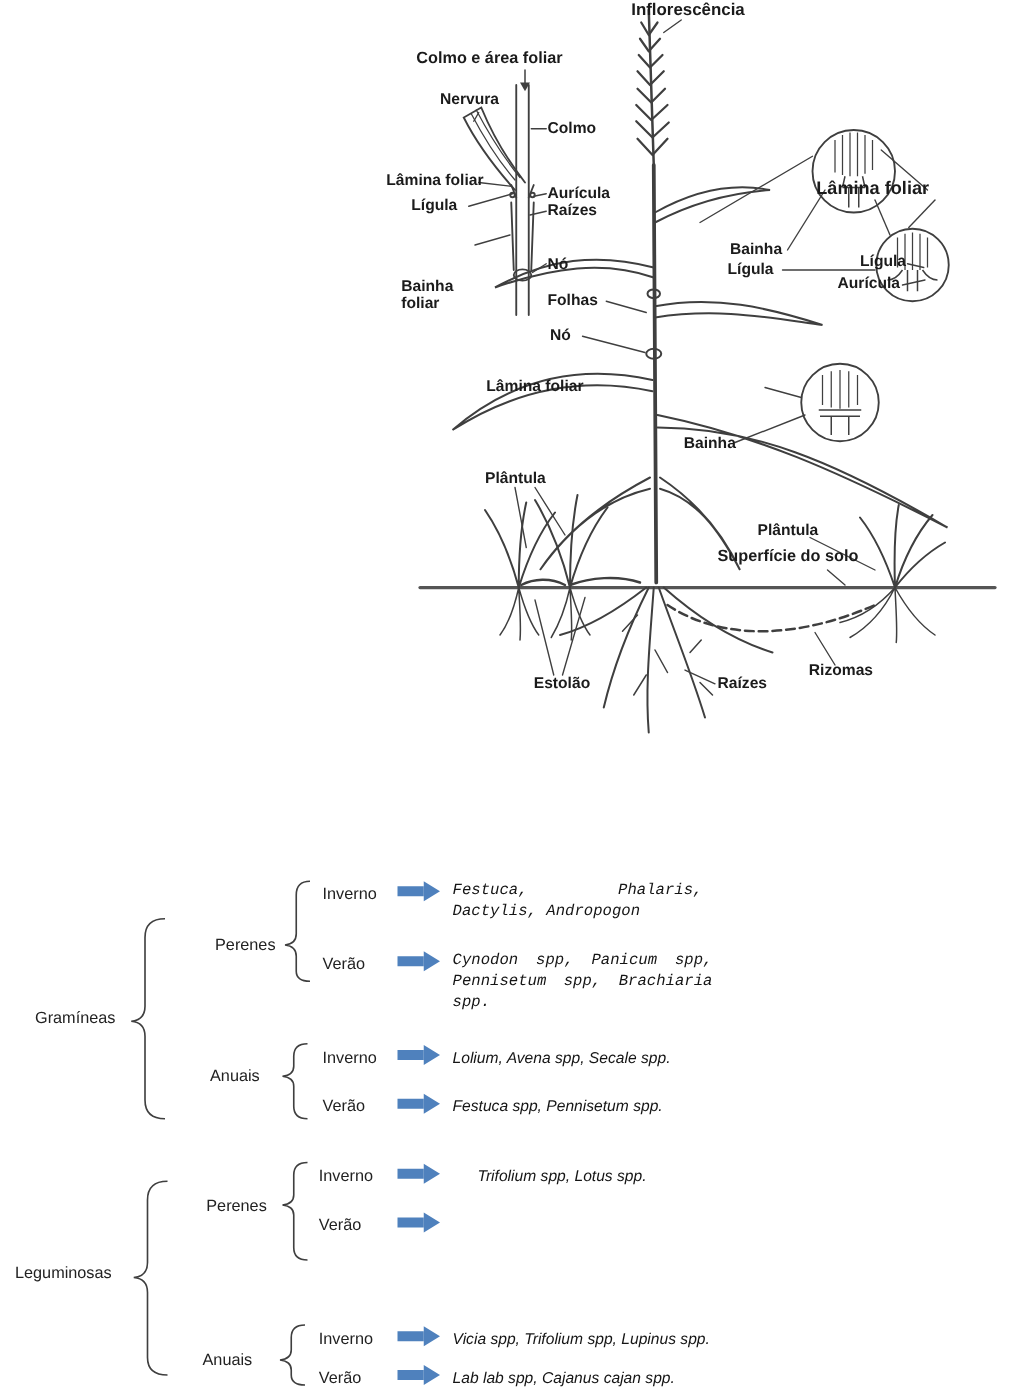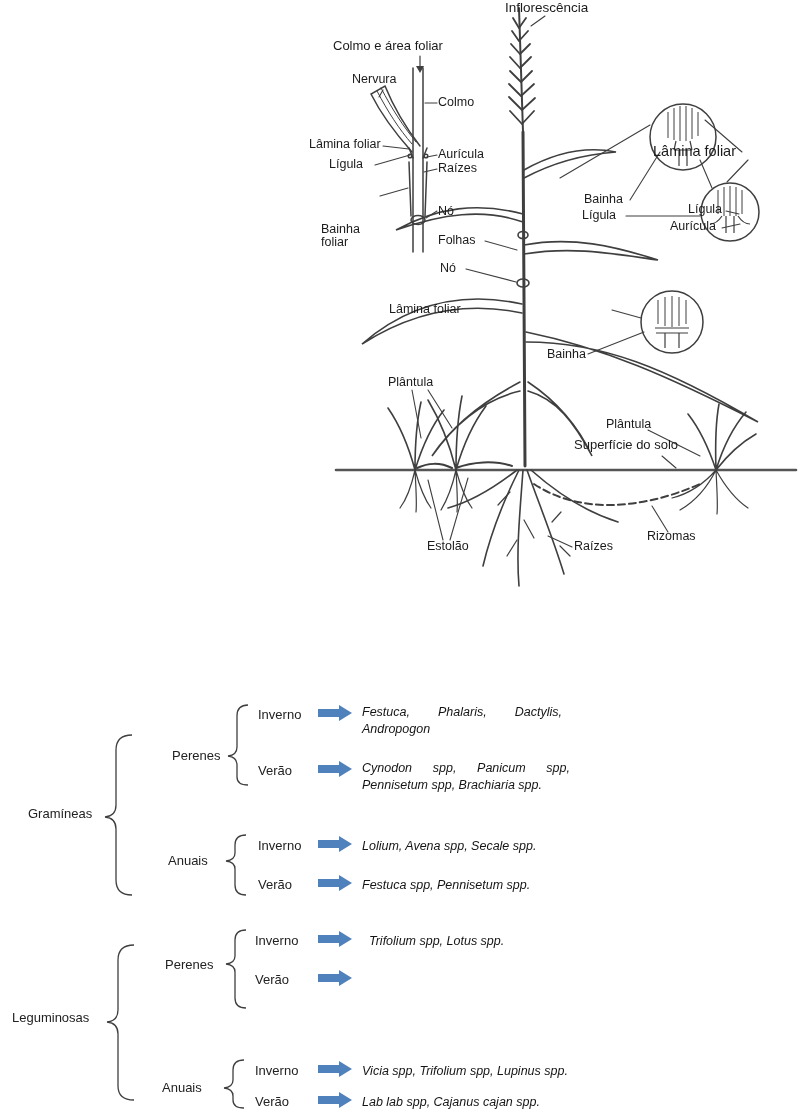--- a/index.html
+++ b/index.html
@@ -1,23 +1,23 @@
 <!DOCTYPE html>
 <html><head>
 <meta charset="utf-8">
 <style>
   html,body{margin:0;padding:0;background:#fff;}
   #page{position:relative;width:809px;height:1110px;background:#fff;overflow:hidden;
         font-family:"Liberation Sans",sans-serif;color:#1c1c1c;}
   svg{position:absolute;left:0;top:0;}
-  .plabel{position:absolute;font-weight:normal;font-size:12.5px;line-height:13px;color:#1b1b1b;white-space:nowrap;z-index:2;}
+  .plabel{position:absolute;font-weight:bold;font-size:12.5px;line-height:13px;color:#1b1b1b;white-space:nowrap;z-index:2;}
   .plabel.wrap{white-space:normal;width:52px;margin-top:42px;}
   .tlabel{position:absolute;font-size:13px;color:#222;white-space:nowrap;z-index:2;}
   .species{position:absolute;font-size:12.5px;font-style:italic;color:#151515;line-height:17px;white-space:nowrap;z-index:2;}
-  .species.sp2{white-space:normal;text-align:justify;}
+  .species.sp2{white-space:normal;text-align:justify;font-family:Liberation Mono, monospace;}
   .flow-arrow{position:absolute;width:21px;height:8px;background:#4f81bd;z-index:2;}
   .flow-arrow::after{content:"";position:absolute;left:21px;top:-4.5px;width:0;height:0;
     border-top:8.5px solid transparent;border-bottom:8.5px solid transparent;border-left:13px solid #4f81bd;}
 </style>
 </head>
 <body>
 
 <div id="page">
 
   <svg width="809" height="1110" viewBox="0 0 809 1110">
@@ -181,21 +181,21 @@
   <div class="tlabel" style="left:258px;top:838px">Inverno</div>
   <div class="flow-arrow" style="left:318px;top:840px"></div>
   <div class="species" style="left:362px;top:838px">Lolium, Avena spp, Secale spp.</div>
 
   <div class="tlabel" style="left:258px;top:877px">Verão</div>
   <div class="flow-arrow" style="left:318px;top:879px"></div>
   <div class="species" style="left:362px;top:877px">Festuca spp, Pennisetum spp.</div>
 
   <div class="tlabel" style="left:255px;top:933px">Inverno</div>
   <div class="flow-arrow" style="left:318px;top:935px"></div>
-  <div class="species" style="left:369px;top:933px">Trifolium spp, Lotus spp.</div>
+  <div class="species" style="left:382px;top:933px">Trifolium spp, Lotus spp.</div>
 
   <div class="tlabel" style="left:255px;top:972px">Verão</div>
   <div class="flow-arrow" style="left:318px;top:974px"></div>
 
   <div class="tlabel" style="left:255px;top:1063px">Inverno</div>
   <div class="flow-arrow" style="left:318px;top:1065px"></div>
   <div class="species" style="left:362px;top:1063px">Vicia spp, Trifolium spp, Lupinus spp.</div>
 
   <div class="tlabel" style="left:255px;top:1094px">Verão</div>
   <div class="flow-arrow" style="left:318px;top:1096px"></div>

